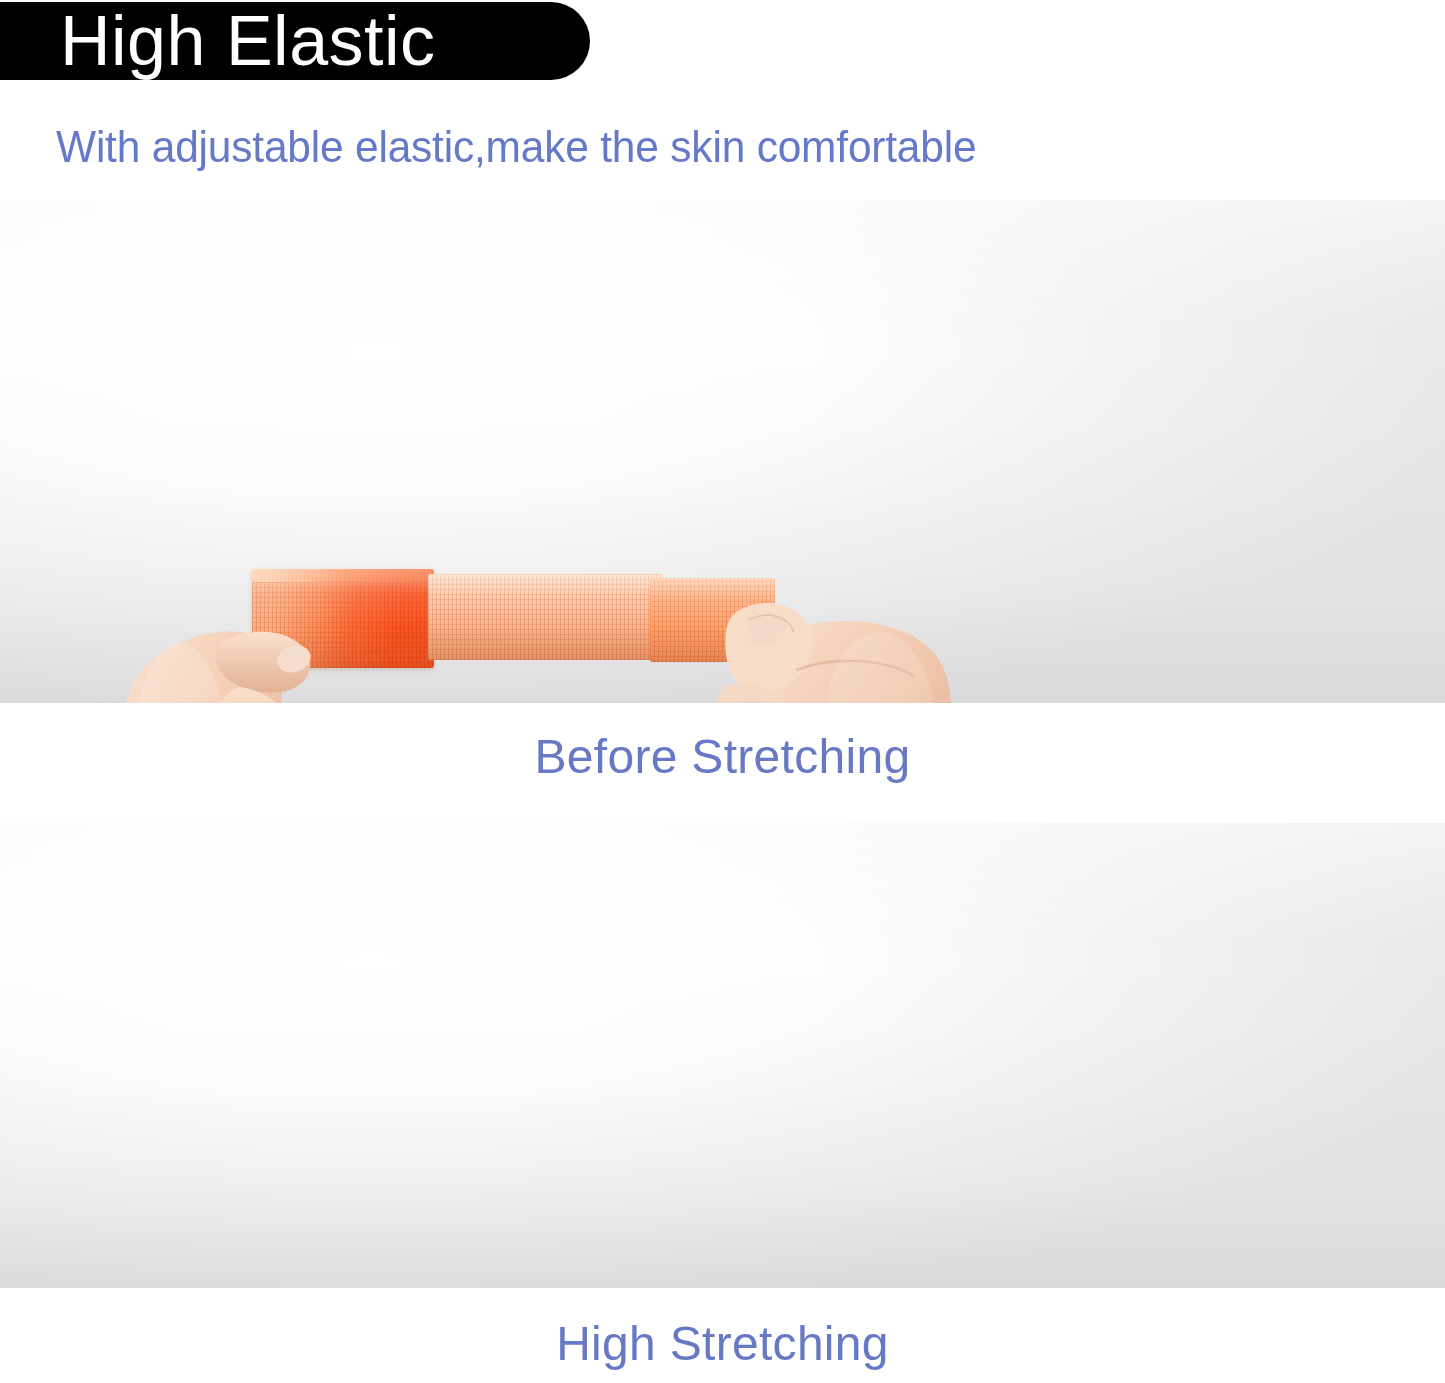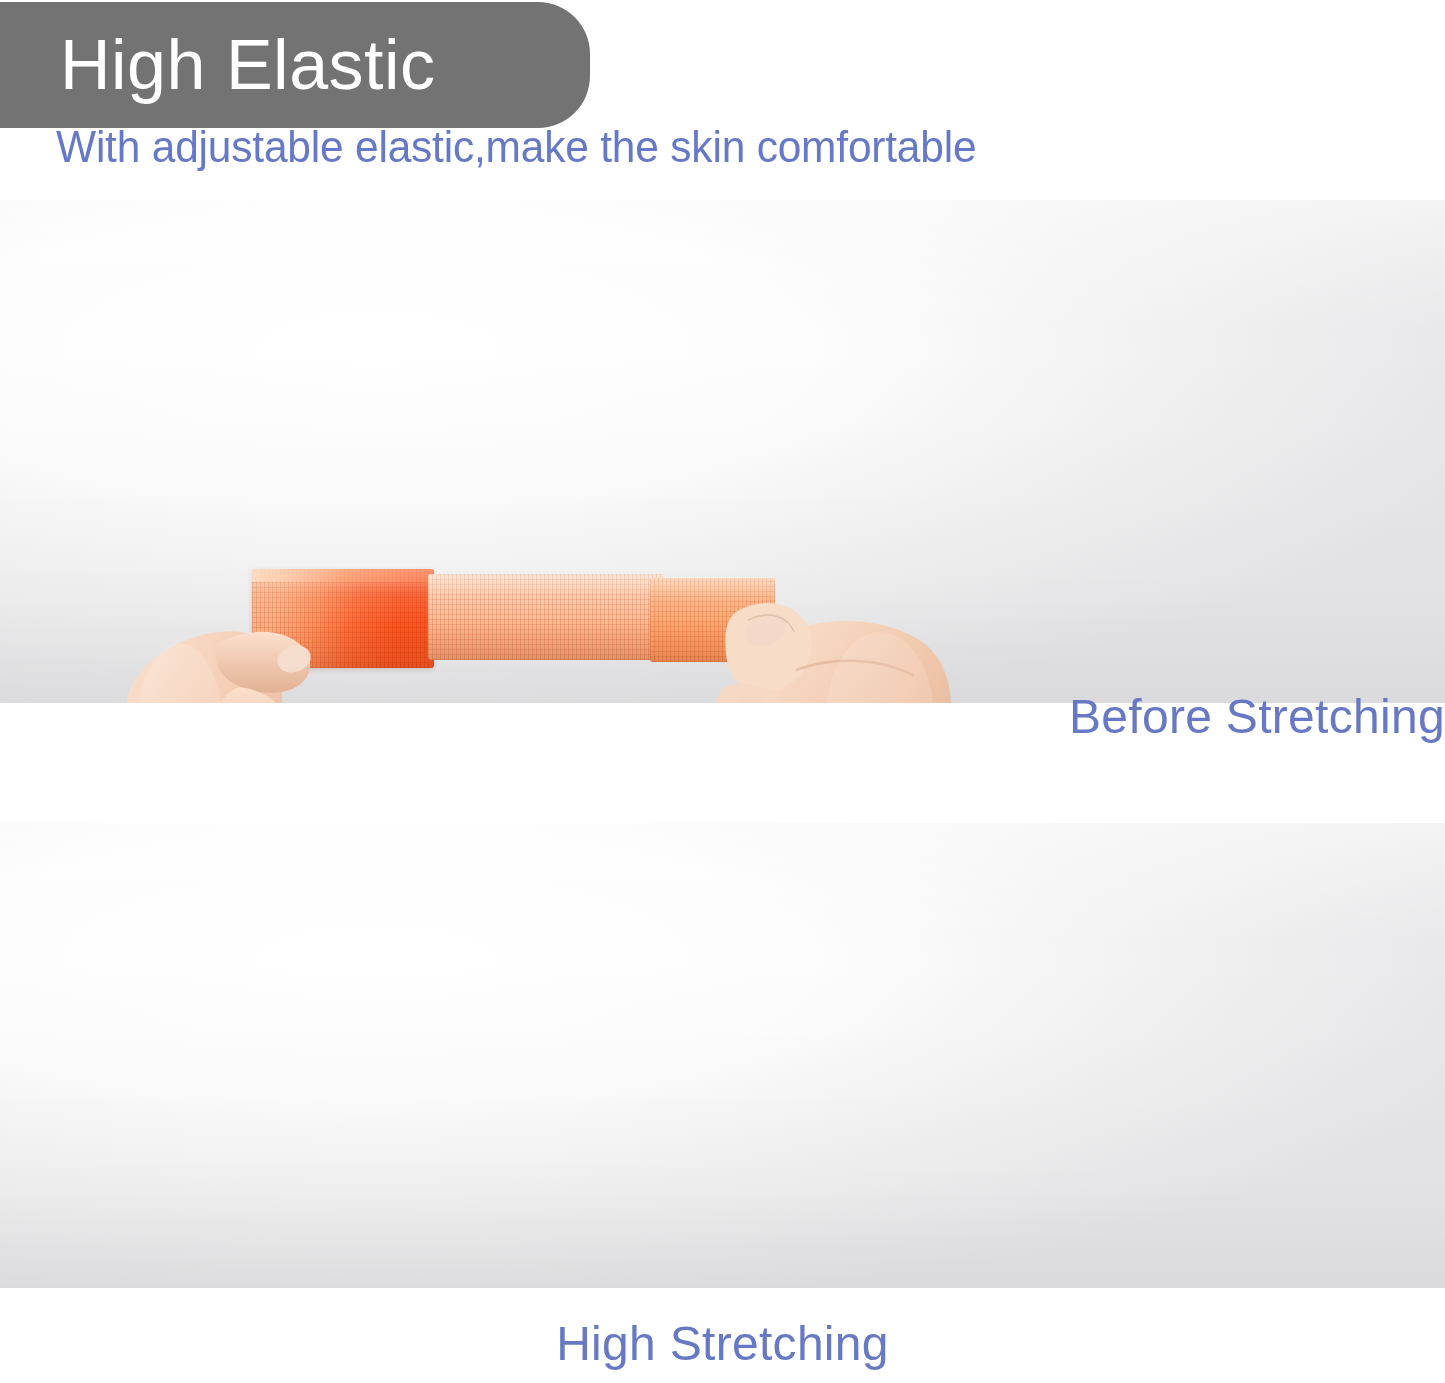--- a/index.html
+++ b/index.html
@@ -20,23 +20,23 @@
     position: absolute;
     left: 0; top: 0;
     width: 1445px;
     height: 200px;
     background: #ffffff;
   }
   .badge {
     position: absolute;
     left: 0px;
     top: 2px;
-    height: 126px;
+    height: 78px;
     width: 590px;
-    background: #737373;
+    background: #000000;
     border-radius: 0 52px 52px 0;
     display: flex;
     align-items: center;
   }
   .badge-label {
     color: #ffffff;
     font-size: 70px;
     font-weight: 400;
     letter-spacing: 0.5px;
     padding-left: 60px;
@@ -139,21 +139,21 @@
   .caption {
     position: absolute;
     left: 0;
     width: 1445px;
     text-align: center;
     font-size: 48px;
     color: #6779c4;
     letter-spacing: 0.3px;
     font-family: "Liberation Sans", sans-serif;
   }
-  #caption-before { top: 689px; text-align: right; }
+  #caption-before { top: 729px; }
   #caption-after  { top: 1316px; }
 </style>
 </head>
 <body>
 
 <div class="header">
 
   <div class="badge">
     <span class="badge-label">High Elastic</span>
   </div>

